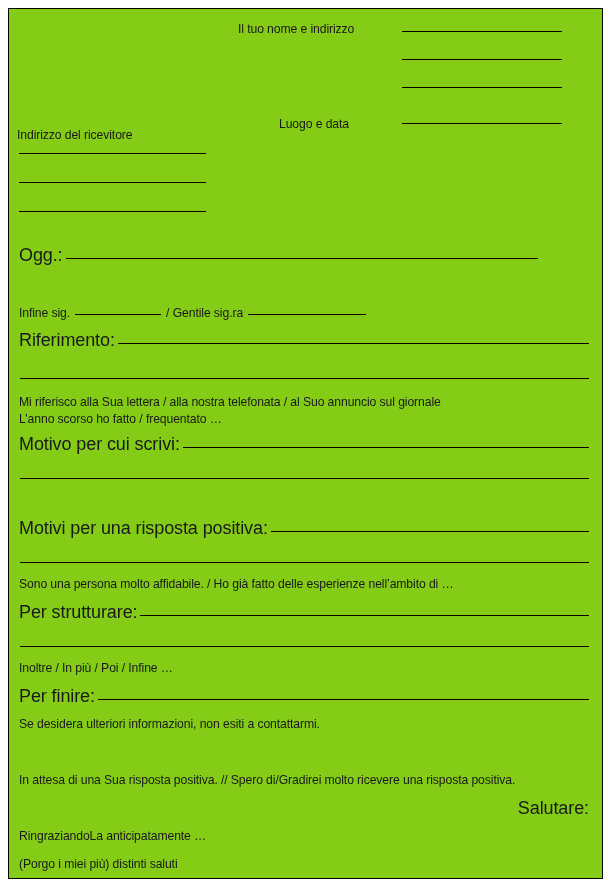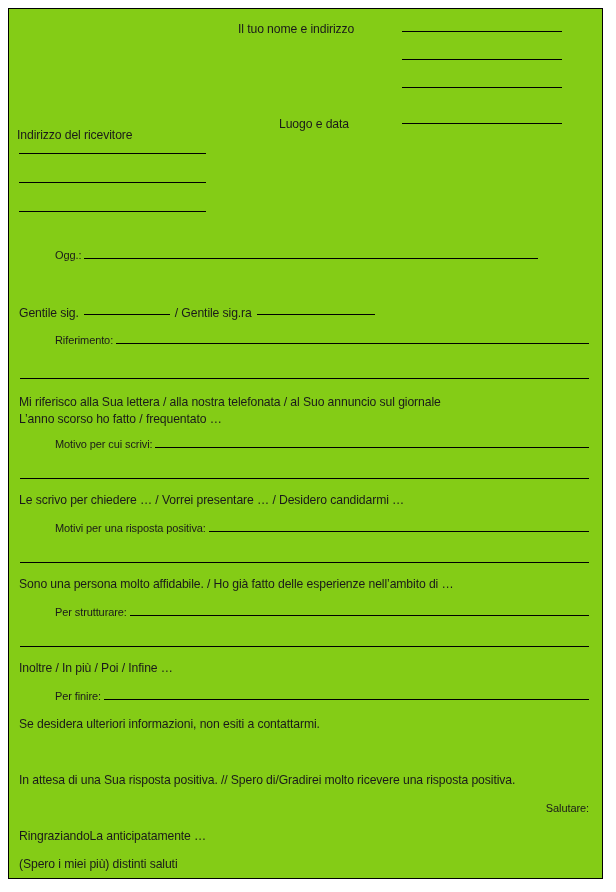--- a/index.html
+++ b/index.html
@@ -53,26 +53,25 @@
     height: 10px;
   }
 
   
   .field-row {
     display: flex;
     align-items: flex-end;
     white-space: nowrap;
   }
   .field-row .field-label {
-    font-size: 11px;
+    font-size: 18px;
     line-height: 14px;
     color: #1a1a1a;
     letter-spacing: -0.1px;
     flex: 0 0 auto;
-    margin-left: 36px;
   }
   .field-row .field-rule {
     flex: 1 1 auto;
     border-bottom: 1.5px solid #000000;
     height: 0;
     margin-bottom: 3px;
     margin-left: 3px;
   }
 </style>
 </head>
@@ -94,38 +93,37 @@
 
   <div class="abs rule" style="left:10px; top:144px; width:187px;"></div>
   <div class="abs rule" style="left:10px; top:173px; width:187px;"></div>
   <div class="abs rule" style="left:10px; top:202px; width:187px;"></div>
 
   <div class="abs field-row" style="left:10px; top:239px; width:519px;">
     <span class="field-label">Ogg.:</span>
     <span class="field-rule"></span>
   </div>
 
-  <div class="abs txt" style="left:10px; top:295px;"><span>Gentile sig.</span><span class="blank" style="width:86px; margin-left:5px; margin-right:5px;"></span><span>/ Gentile sig.ra</span><span class="blank" style="width:118px; margin-left:5px;"></span></div>
+  <div class="abs txt" style="left:10px; top:295px;"><span>Infine sig.</span><span class="blank" style="width:86px; margin-left:5px; margin-right:5px;"></span><span>/ Gentile sig.ra</span><span class="blank" style="width:118px; margin-left:5px;"></span></div>
 
   <div class="abs field-row" style="left:10px; top:324px; width:570px;">
     <span class="field-label">Riferimento:</span>
     <span class="field-rule"></span>
   </div>
   <div class="abs rule" style="left:11px; top:369px; width:569px;"></div>
 
   <div class="abs txt" style="left:10px; top:386px;">Mi riferisco alla Sua lettera / alla nostra telefonata / al Suo annuncio sul giornale</div>
   <div class="abs txt" style="left:10px; top:403px;">L’anno scorso ho fatto / frequentato …</div>
 
   <div class="abs field-row" style="left:10px; top:428px; width:570px;">
     <span class="field-label">Motivo per cui scrivi:</span>
     <span class="field-rule"></span>
   </div>
   <div class="abs rule" style="left:11px; top:469px; width:569px;"></div>
 
-  <div class="abs txt" style="left:10px; top:484px;">Le scrivo per chiedere … / Vorrei presentare … / Desidero candidarmi …</div>
 
   <div class="abs field-row" style="left:10px; top:512px; width:570px;">
     <span class="field-label">Motivi per una risposta positiva:</span>
     <span class="field-rule"></span>
   </div>
   <div class="abs rule" style="left:11px; top:553px; width:569px;"></div>
 
   <div class="abs txt" style="left:10px; top:568px;">Sono una persona molto affidabile. / Ho già fatto delle esperienze nell’ambito di …</div>
 
   <div class="abs field-row" style="left:10px; top:596px; width:570px;">
@@ -145,15 +143,15 @@
 
 
   <div class="abs txt" style="left:10px; top:764px;">In attesa di una Sua risposta positiva. // Spero di/Gradirei molto ricevere una risposta positiva.</div>
 
   <div class="abs field-row" style="left:10px; top:792px; width:570px;flex-direction:column;">
     <span class="field-label">Salutare:</span>
     <span class="field-rule"></span>
   </div>
 
   <div class="abs txt" style="left:10px; top:820px;">RingraziandoLa anticipatamente …</div>
-  <div class="abs txt" style="left:10px; top:848px;">(Spero i miei più) distinti saluti</div>
+  <div class="abs txt" style="left:10px; top:848px;">(Porgo i miei più) distinti saluti</div>
 
 </div>
 
 </body></html>

